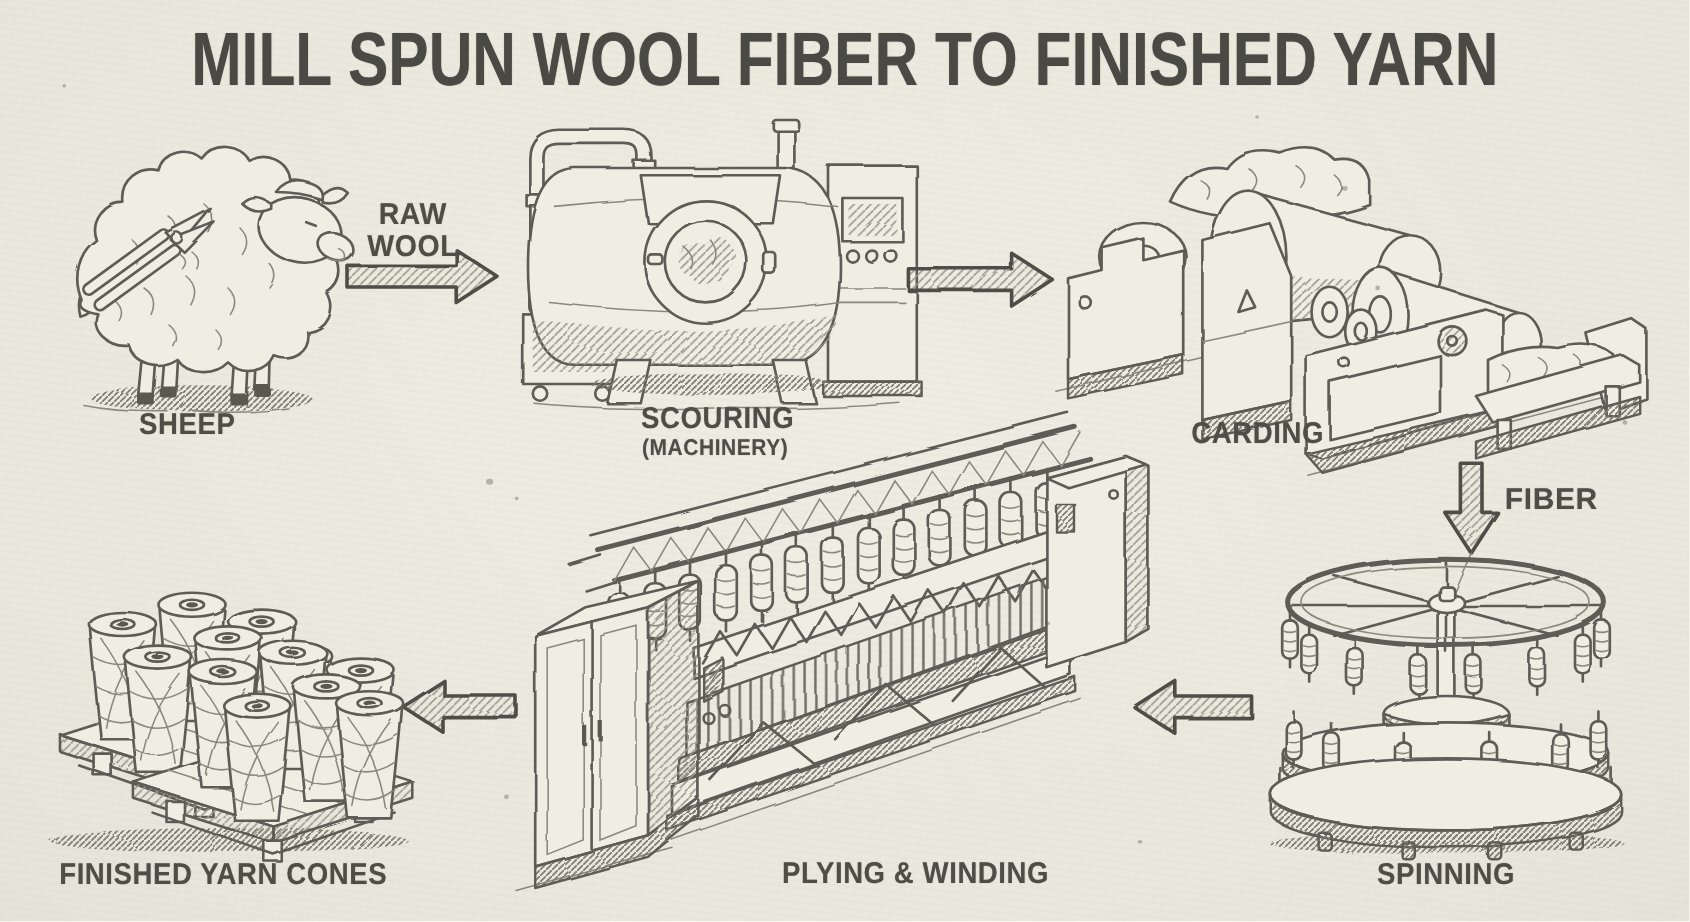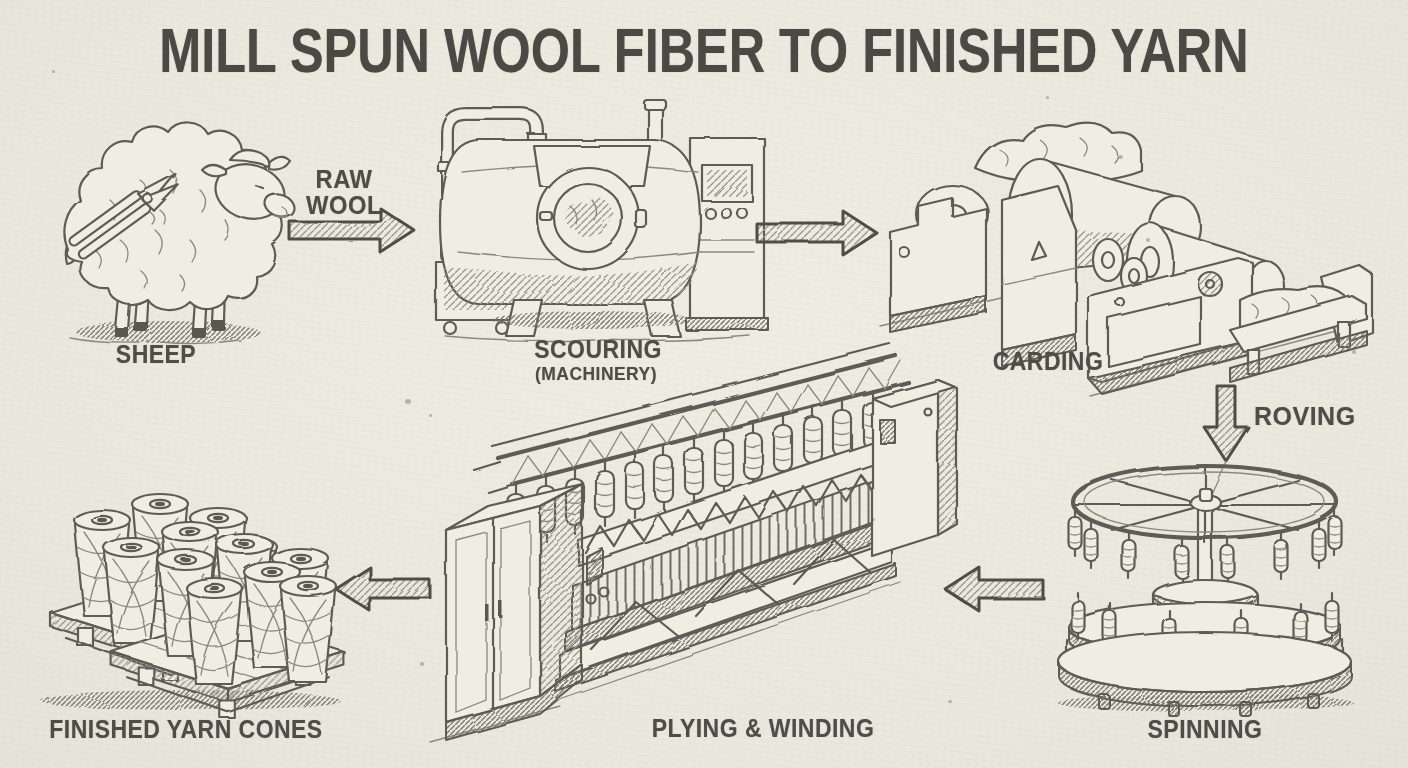--- a/index.html
+++ b/index.html
@@ -352,21 +352,21 @@
 
   <div class="lbl" style="left:156px;top:340px;">SHEEP</div>
 
   <div class="flow wrap2" style="left:344px;top:166px;">RAW WOOL</div>
 
   <div class="lbl" style="left:598px;top:335px;">SCOURING</div>
   <div class="lbl sub" style="left:596px;top:363px;">(MACHINERY)</div>
 
   <div class="lbl" style="left:1048px;top:347px;">CARDING</div>
 
-  <div class="flow" style="left:1254px;top:402px;">ROVING</div>
+  <div class="flow" style="left:1254px;top:402px;">FIBER</div>
 
   <div class="lbl" style="left:1205px;top:715px;">SPINNING</div>
 
   <div class="lbl" style="left:763px;top:714px;">PLYING &amp; WINDING</div>
 
   <div class="lbl" style="left:186px;top:715px;">FINISHED YARN CONES</div>
 
   <div class="speck" style="left:405px;top:399px;width:6px;height:5px;"></div>
   <div class="speck" style="left:429px;top:414px;width:3px;height:3px;"></div>
   <div class="speck" style="left:1118px;top:155px;width:5px;height:4px;"></div>

